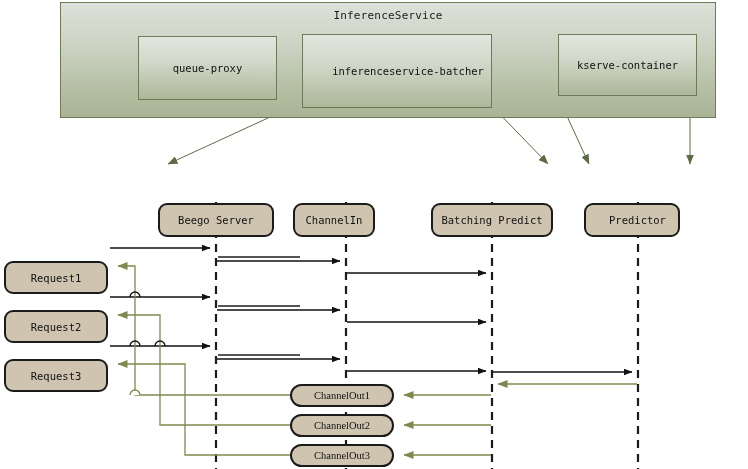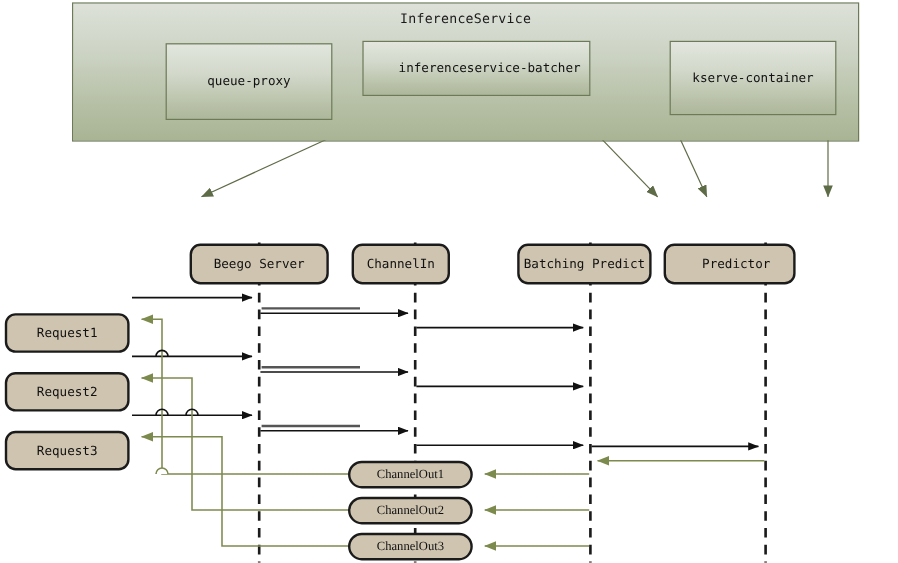--- a/index.html
+++ b/index.html
@@ -21,35 +21,35 @@
     position:absolute;left:0;top:6px;width:100%;text-align:center;
     font-size:11px;color:#1a1a1a;letter-spacing:.2px;
   }
   .svc-box{
     position:absolute;border:1px solid #6d7a58;box-sizing:border-box;
     background:linear-gradient(to bottom,#e2e6de 0%,#d2d8ca 40%,#b9c2a9 80%,#adb79a 100%);
     display:flex;align-items:center;justify-content:center;
     font-size:10.5px;color:#111;
   }
   #box-queue-proxy   {left:106px;top:36px;width:139px;height:64px;margin-left:32px;}
-  #box-batcher       {left:302px;top:34px;width:190px;height:46px;padding-left:22px;}
+  #box-batcher       {left:302px;top:34px;width:190px;height:74px;padding-left:22px;}
   #box-kserve        {left:558px;top:34px;width:139px;height:62px;}
 
   
   .ll-head{
     position:absolute;height:34px;
     border:2px solid #1b1b1b;border-radius:9px;
     background:#cfc4b0;
     display:flex;align-items:center;justify-content:center;
     font-size:10.5px;color:#111;box-sizing:border-box;margin-top:35px;
   }
   #ll-beego   {left:158px;top:168px;width:116px;}
   #ll-chin    {left:293px;top:168px;width:82px;}
-  #ll-batch   {left:431px;top:168px;width:112px;text-align:right;}
-  #ll-pred    {left:553px;top:168px;width:110px;padding-left:11px;}
+  #ll-batch   {left:431px;top:168px;width:122px;text-align:right;}
+  #ll-pred    {left:584px;top:168px;width:96px;padding-left:11px;}
 
   
   .side-box{
     position:absolute;border:2px solid #1b1b1b;background:#cfc4b0;
     display:flex;align-items:center;justify-content:center;
     font-size:10.5px;color:#111;box-sizing:border-box;
   }
   .req-box{left:4px;width:104px;height:33px;border-radius:9px;margin-top:29px;}
   #req1{top:232px;} #req2{top:281px;} #req3{top:330px;}
   .out-box{left:290px;width:104px;height:23px;border-radius:12px;font-family:Liberation Serif, serif;}

